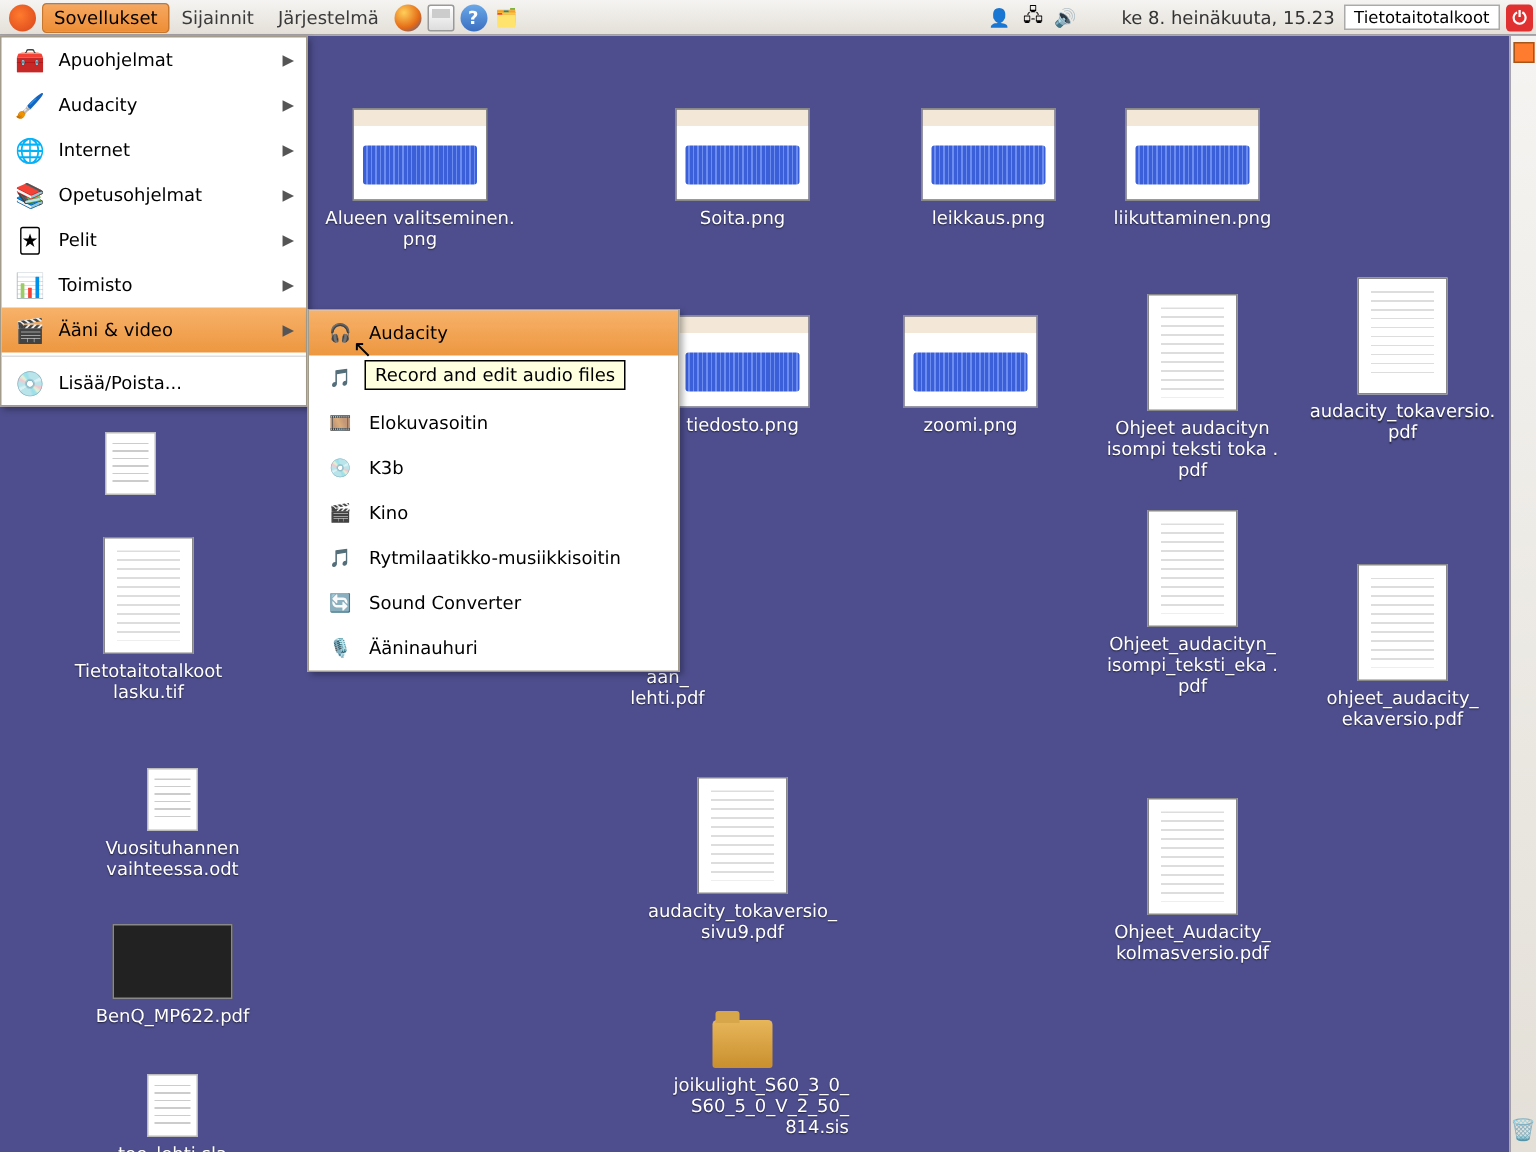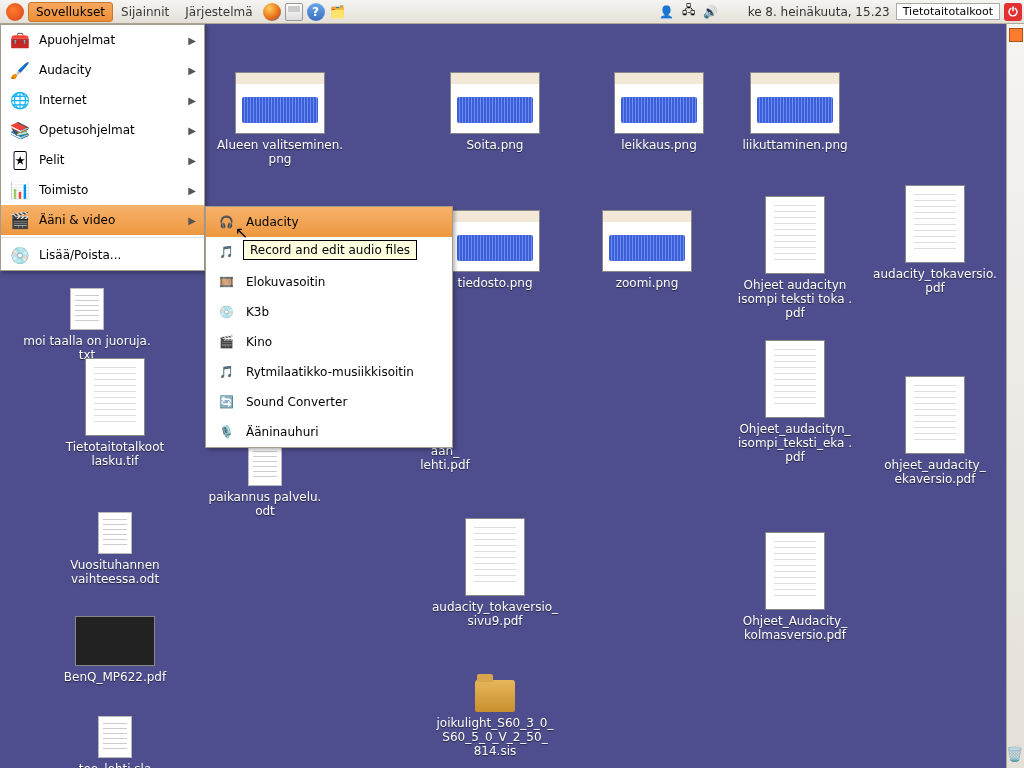--- a/index.html
+++ b/index.html
@@ -132,29 +132,24 @@
     <div class="icon" style="left: 720px; top: 172px;">
       <div class="thumb doc" style="width:60px;height:78px"></div>
       <div class="label">Ohjeet audacityn isompi teksti toka .<br>pdf</div>
     </div>
     <div class="icon" style="left: 860px; top: 161px;">
       <div class="thumb doc" style="width:60px;height:78px"></div>
       <div class="label">audacity_tokaversio.<br>pdf</div>
     </div>
     <div class="icon" style="left: 12px; top: 264px;">
       <div class="file-icon"></div>
-      <div class="label">moi taalla on juoruja.<br>txt</div>
-    </div>
-    <div class="icon" style="left: 40px; top: 334px;">
+    </div>
+    <div class="icon" style="left: 24px; top: 334px;">
       <div class="thumb doc" style="width:60px;height:78px"></div>
       <div class="label">Tietotaitotalkoot lasku.tif</div>
-    </div>
-    <div class="icon" style="left: 190px; top: 420px;">
-      <div class="file-icon"></div>
-      <div class="label">paikannus palvelu.<br>odt</div>
     </div>
     <div class="icon" style="left: 370px; top: 420px;">
       <div class="label">aan_<br>lehti.pdf</div>
     </div>
     <div class="icon" style="left: 720px; top: 316px;">
       <div class="thumb doc" style="width:60px;height:78px"></div>
       <div class="label">Ohjeet_audacityn_<br>isompi_teksti_eka .<br>pdf</div>
     </div>
     <div class="icon" style="left: 860px; top: 352px;">
       <div class="thumb doc" style="width:60px;height:78px"></div>
@@ -169,21 +164,21 @@
       <div class="label">BenQ_MP622.pdf</div>
     </div>
     <div class="icon" style="left: 420px; top: 494px;">
       <div class="thumb doc" style="width:60px;height:78px"></div>
       <div class="label">audacity_tokaversio_<br>sivu9.pdf</div>
     </div>
     <div class="icon" style="left: 720px; top: 508px;">
       <div class="thumb doc" style="width:60px;height:78px"></div>
       <div class="label">Ohjeet_Audacity_<br>kolmasversio.pdf</div>
     </div>
-    <div class="icon" style="left: 420px; top: 656px;">
+    <div class="icon" style="left: 420px; top: 656px; text-align: right;">
       <div class="folder-icon"></div>
       <div class="label">joikulight_S60_3_0_<br>S60_5_0_V_2_50_<br>814.sis</div>
     </div>
     <div class="icon" style="left: 40px; top: 692px;">
       <div class="file-icon"></div>
       <div class="label">tee_lehti.sla</div>
     </div>
   </div>
 
 <div class="app-menu" id="app-menu">

